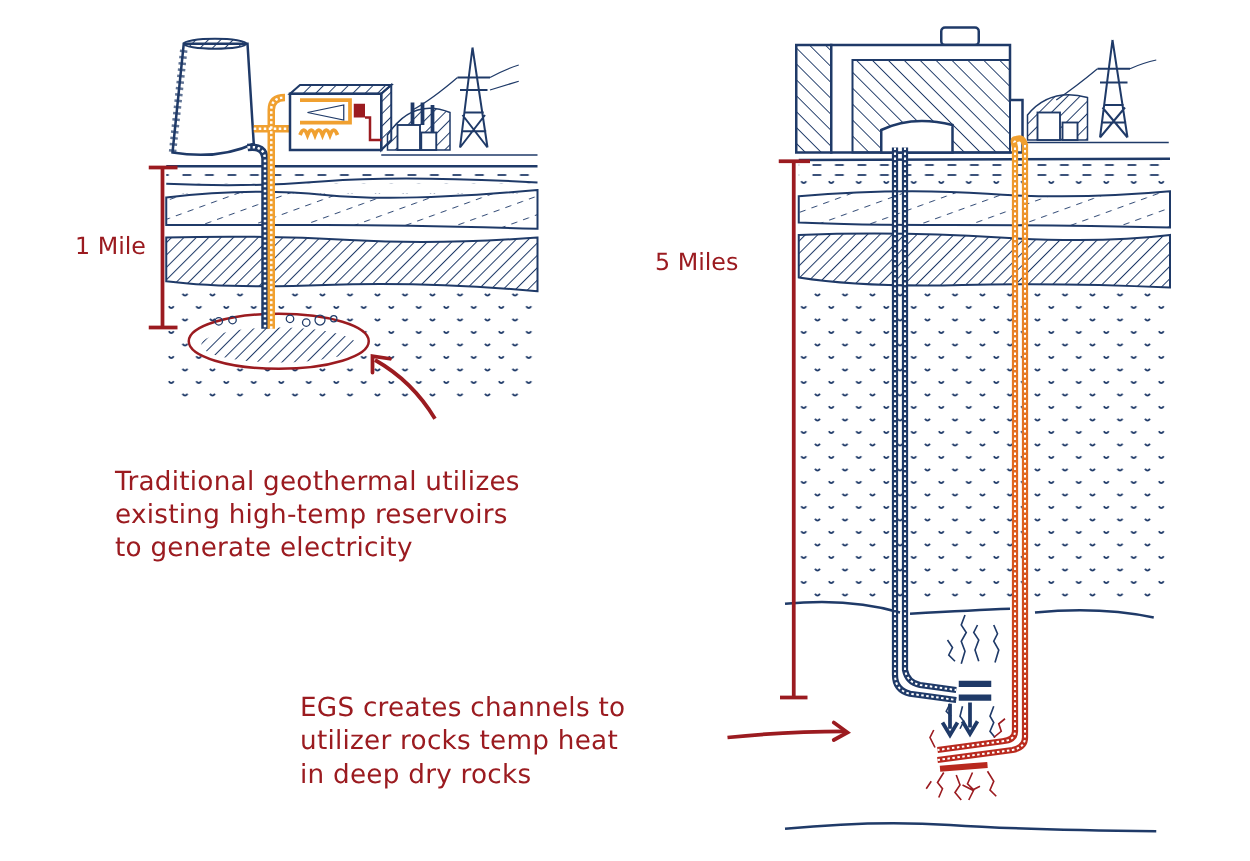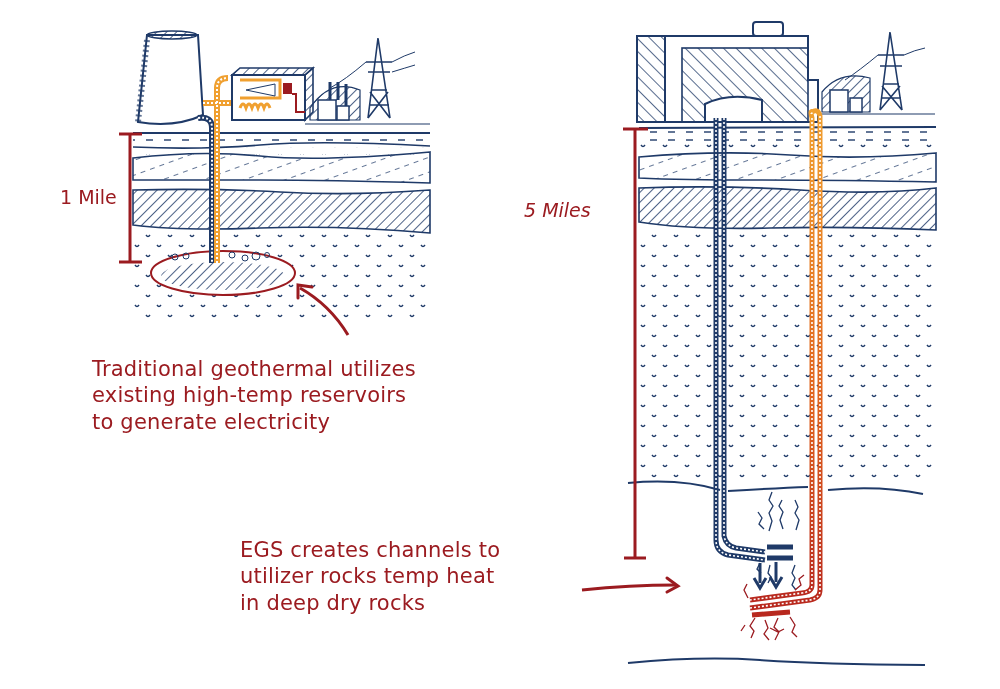--- a/index.html
+++ b/index.html
@@ -1,20 +1,20 @@
 <!DOCTYPE html>
 <html><head>
 <meta charset="utf-8">
 <style>
   html,body{margin:0;padding:0;background:#ffffff;}
   body{width:1000px;height:689px;overflow:hidden;position:relative;font-family:"DejaVu Sans",sans-serif;}
   #scene{position:absolute;left:0;top:0;width:1000px;height:689px;}
   .label{position:absolute;color:#9b1b20;font-family:"DejaVu Sans",sans-serif;line-height:1.25;white-space:pre-line;}
   .depth-label{font-size:19px;}
-  .caption{font-size:21px;letter-spacing:0.2px;}
+  .caption{font-size:21px;letter-spacing:0.2px;margin-top:16px;}
 </style>
 </head>
 <body>
 
 <svg id="scene" viewBox="0 0 1000 689" xmlns="http://www.w3.org/2000/svg">
   <defs>
     <pattern id="hatchFine" patternUnits="userSpaceOnUse" width="7" height="7" patternTransform="rotate(45)">
       <line x1="0" y1="0" x2="0" y2="7" stroke="#1f3a68" stroke-width="1.6"></line>
     </pattern>
     <pattern id="hatchBack" patternUnits="userSpaceOnUse" width="9" height="9" patternTransform="rotate(-45)">
@@ -184,20 +184,20 @@
     </g>
 
     <g>
       <path d="M582 590 Q630 585 676 585" fill="none" stroke="#9b1b20" stroke-width="3"></path>
       <path d="M667 578 L678 586 L667 592" fill="none" stroke="#9b1b20" stroke-width="3" stroke-linecap="round"></path>
     </g>
   </g>
 </svg>
 
 <div class="label depth-label" style="left:60px;top:186px;">1 Mile</div>
-<div class="label depth-label" style="left:524px;top:199px;font-style:italic;">5 Miles</div>
+<div class="label depth-label" style="left:524px;top:199px;">5 Miles</div>
 
 <div class="label caption" style="left:92px;top:356px;">Traditional geothermal utilizes
 existing high-temp reservoirs
 to generate electricity</div>
 <div class="label caption" style="left:240px;top:537px;">EGS creates channels to
 utilizer rocks temp heat
 in deep dry rocks</div>
 
 </body></html>

